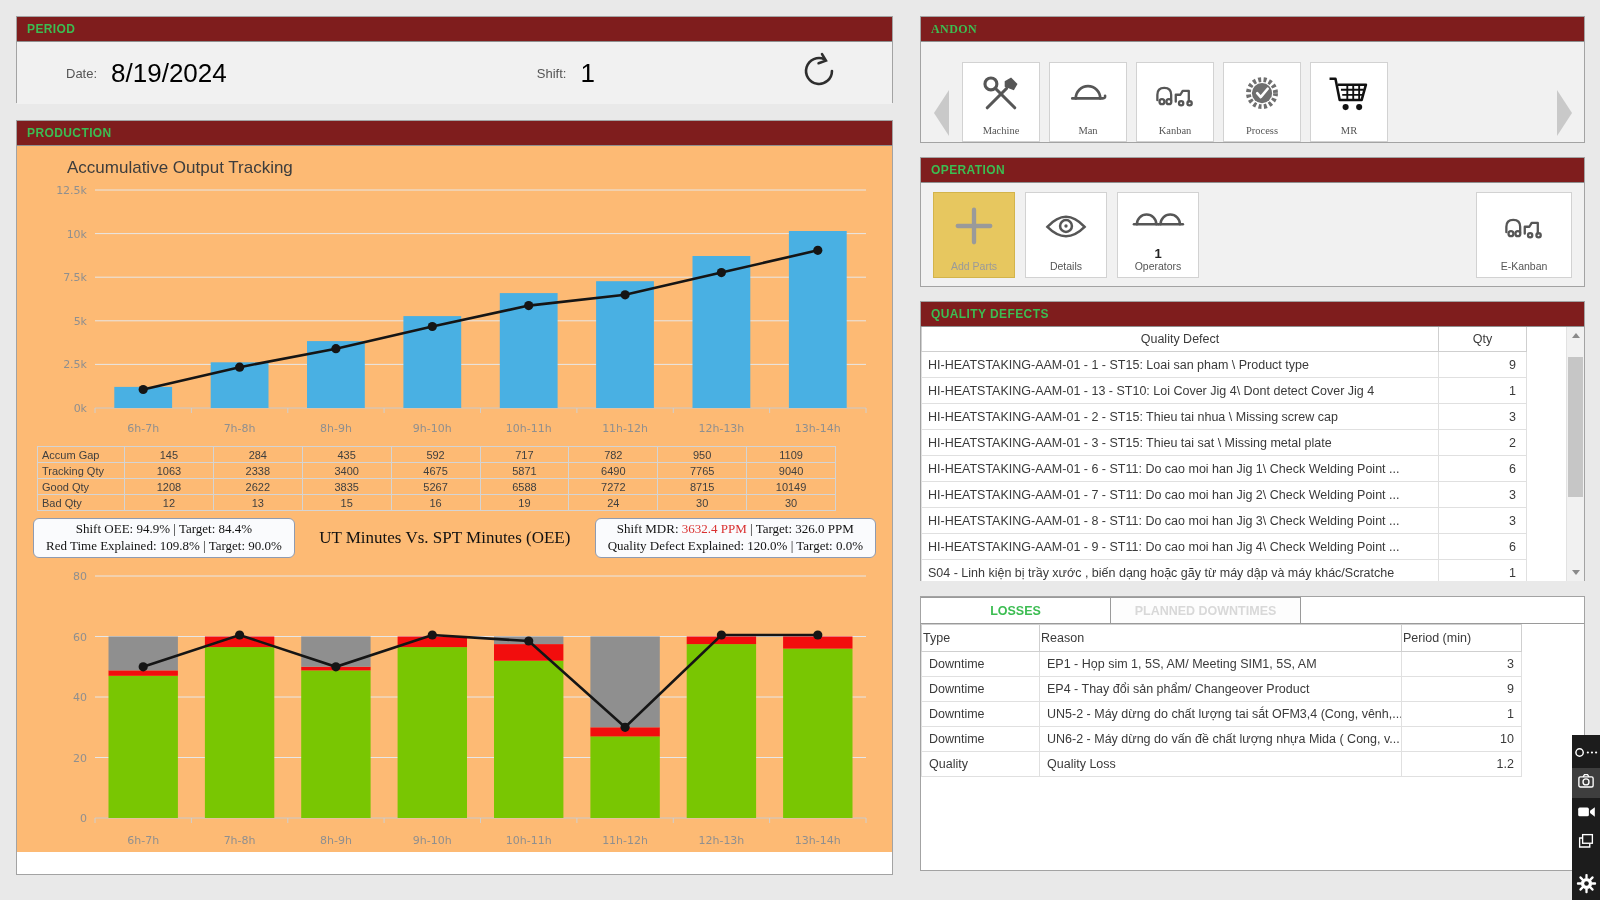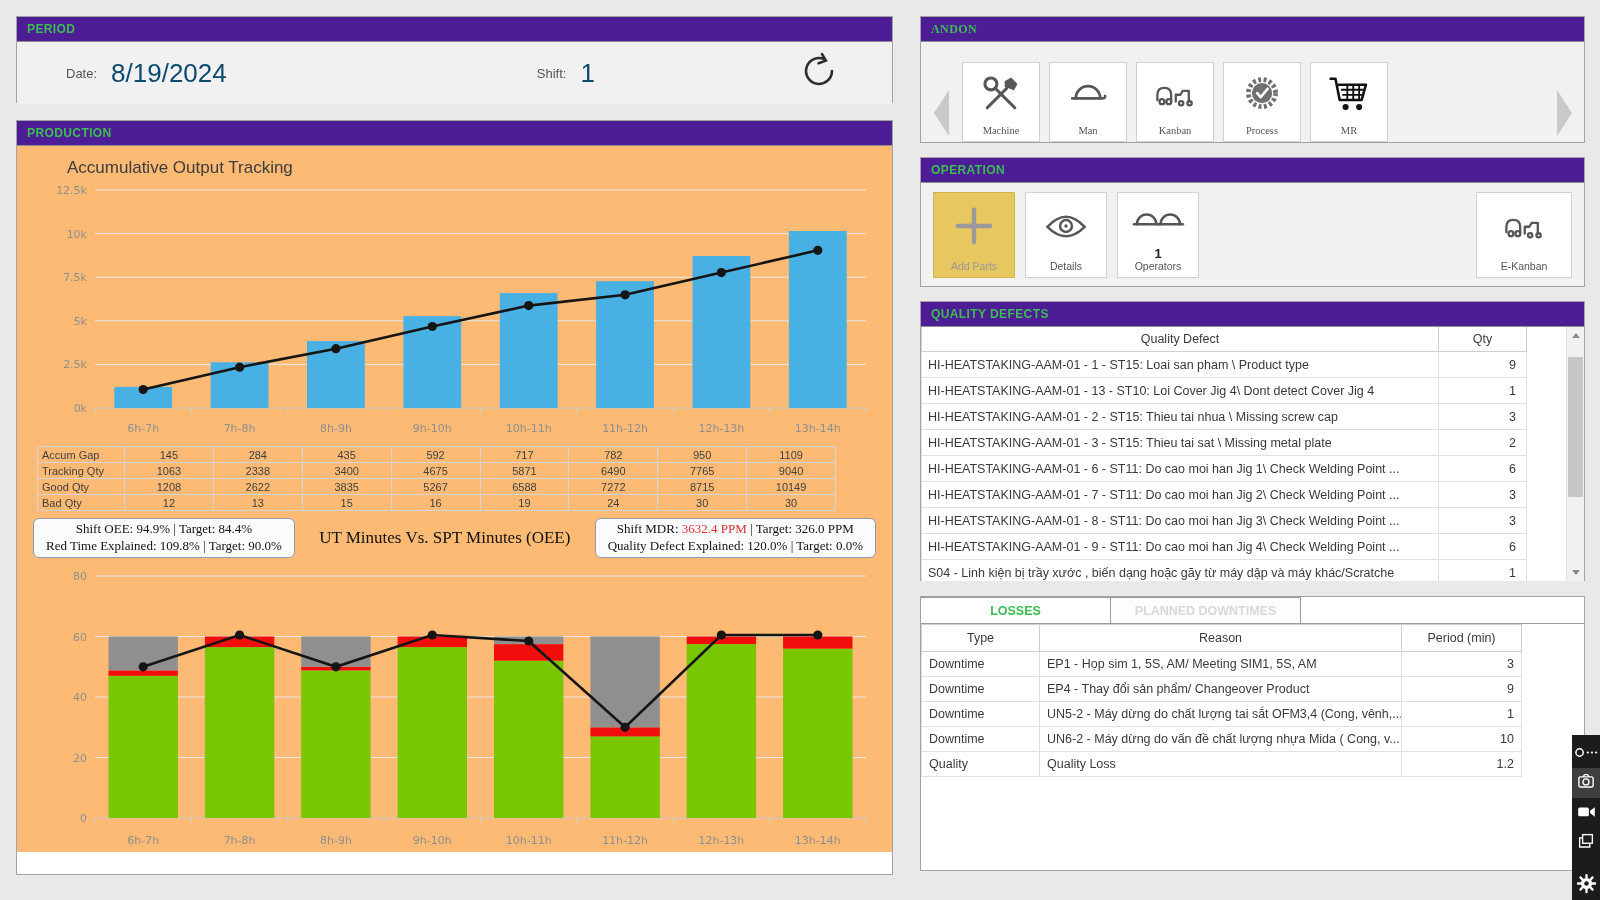--- a/index.html
+++ b/index.html
@@ -2,33 +2,33 @@
 <html><head>
 <meta charset="utf-8">
 <style>
   html,body{margin:0;padding:0;}
   body{
     width:1600px;height:900px;background:#e9e9e9;
     font-family:"Liberation Sans",sans-serif;position:relative;overflow:hidden;
   }
   .panel{background:#fff;border:1px solid #a3a3a3;box-sizing:border-box;}
   .panel-header{
-    height:24px;line-height:24px;padding-left:10px;background:#4c1d95;
+    height:24px;line-height:24px;padding-left:10px;background:#7f1d1d;
     border-bottom:1px solid #8f8f8f;font-size:12px;font-weight:bold;
     color:#3cbd52;letter-spacing:.4px;
   }
   .panel-body{box-sizing:border-box;}
   .gray-body{background:#f1f1f1;}
 
   
   .left-col{position:absolute;left:16px;top:16px;width:877px;}
   .period-panel{height:87px;margin-bottom:17px;}
   .period-body{height:62px;display:flex;align-items:center;padding:0 24px 0 49px;}
   .field-label{font-size:13px;color:#555;margin-right:14px;}
-  .field-value{font-size:26px;color:#0c4a6e;}
+  .field-value{font-size:26px;color:#000000;}
   .shift-group{margin-left:310px;display:flex;align-items:center;}
   .refresh-btn{margin-left:auto;margin-right:30px;color:#2e2e2e;cursor:pointer;display:flex;}
 
   .production-panel{height:755px;}
   .prod-body{padding:4px 14px 0 14px;background:#fdba74;}
   .chart-title{font-size:17px;font-weight:normal;color:#3d3d3d;margin:8px 0 0 36px;}
   .chart{display:block;}
   .chart text{font-family:"DejaVu Sans",sans-serif;font-size:11px;fill:#8f8f8f;}
 
   table.qty-table{border-collapse:collapse;width:799px;margin:6px 0 0 6px;table-layout:fixed;}
@@ -97,21 +97,21 @@
     width:190px;border:1px solid #9a9a9a;border-left:none;box-sizing:border-box;
     display:flex;align-items:center;justify-content:center;
     font-size:12.5px;font-weight:bold;cursor:pointer;background:#fff;
   }
   .tab:first-child{border-left:1px solid #9a9a9a;border-left:none;}
   .tab-active{color:#3cbd52;}
   .tab-inactive{color:#d8d8d8;background:#fdfdfd;}
   .tab-filler{flex:1;border-bottom:1px solid #9a9a9a;}
   table.l-table{border-collapse:collapse;width:600px;table-layout:fixed;}
   table.l-table th{
-    font-size:12.5px;font-weight:normal;color:#3a3a3a;border:1px solid #cfcfcf;height:24px;text-align:center;
+    font-size:12.5px;font-weight:normal;color:#3a3a3a;border:1px solid #cfcfcf;height:24px;text-align:left;
   }
   table.l-table td{
     font-size:12.5px;color:#3a3a3a;border:1px solid #e0e0e0;height:24px;padding:0 7px;
     white-space:nowrap;overflow:hidden;
   }
   table.l-table td.num{text-align:right;}
   .col-type{width:118px;}.col-reason{width:362px;}.col-period{width:120px;}
 
   
   .capture-bar{

